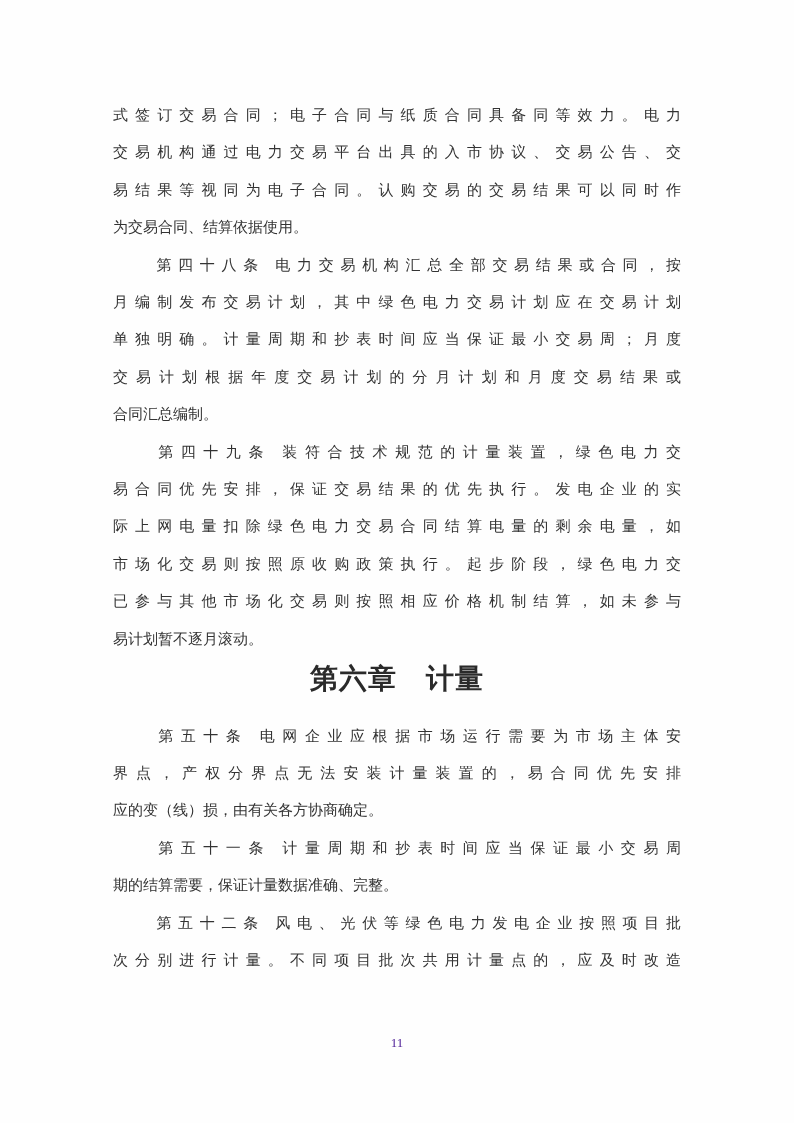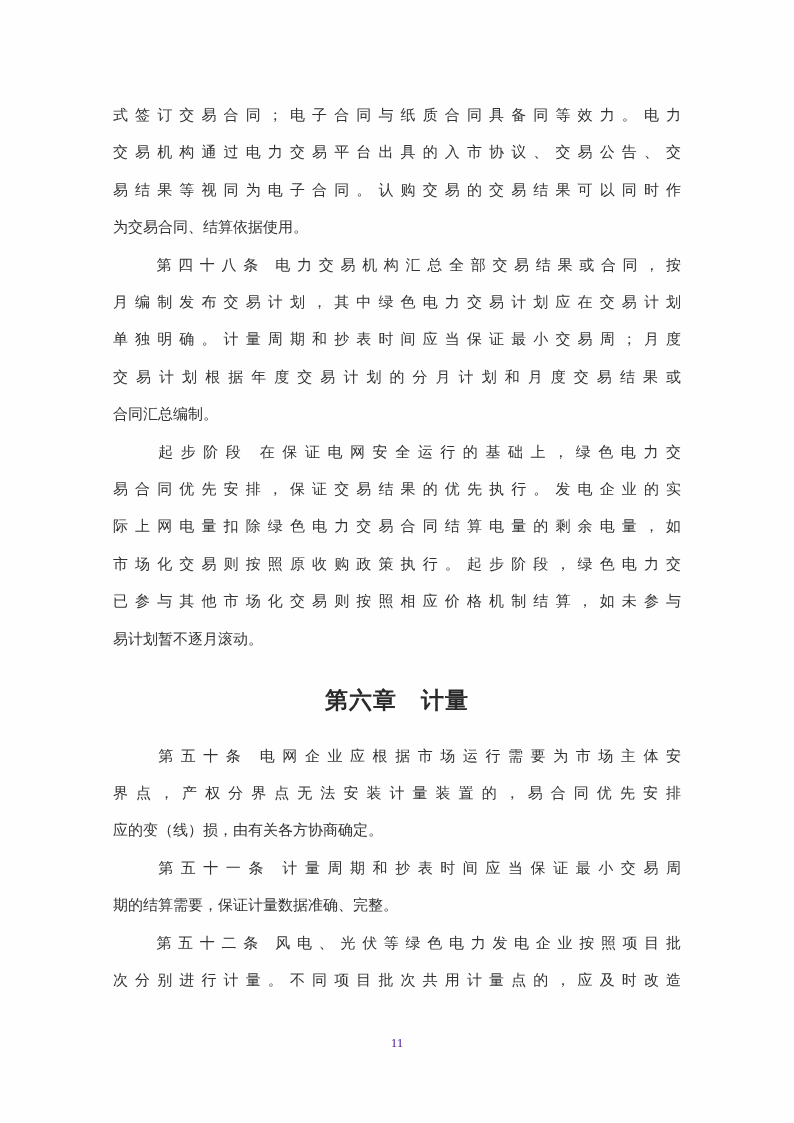--- a/index.html
+++ b/index.html
@@ -39,24 +39,24 @@
     color: #333333;
     white-space: pre-wrap;
     text-align: justify;
     text-align-last: justify;
   }
   .line.short {
     text-align: right;
     text-align-last: left;
   }
   .chapter {
-    margin: 24px 0 18px 0;
-    font-family: Liberation Serif, serif;
+    margin: 4px 0 18px 0;
+    font-family: Liberation Mono, monospace;
     font-weight: bold;
-    font-size: 23px;
+    font-size: 28px;
     line-height: 37.4px;
     color: #2a2a2a;
     text-align: center;
     letter-spacing: 1px;
   }
   .footer {
     position: absolute;
     left: 0;
     top: 1033px;
     width: 794px;
@@ -82,21 +82,21 @@
 
     <p class="para">
       <span class="line">　　第四十八条 电力交易机构汇总全部交易结果或合同，按</span>
       <span class="line">月编制发布交易计划，其中绿色电力交易计划应在交易计划</span>
       <span class="line">单独明确。计量周期和抄表时间应当保证最小交易周；月度</span>
       <span class="line">交易计划根据年度交易计划的分月计划和月度交易结果或</span>
       <span class="line short">合同汇总编制。</span>
     </p>
 
     <p class="para">
-      <span class="line">　　起步阶段 在保证电网安全运行的基础上，绿色电力交</span>
+      <span class="line">　　第四十九条 装符合技术规范的计量装置，绿色电力交</span>
       <span class="line">易合同优先安排，保证交易结果的优先执行。发电企业的实</span>
       <span class="line">际上网电量扣除绿色电力交易合同结算电量的剩余电量，如</span>
       <span class="line">市场化交易则按照原收购政策执行。起步阶段，绿色电力交</span>
       <span class="line">已参与其他市场化交易则按照相应价格机制结算，如未参与</span>
       <span class="line short">易计划暂不逐月滚动。</span>
     </p>
 
     <h2 class="chapter">第六章　计量</h2>
 
     <p class="para">

